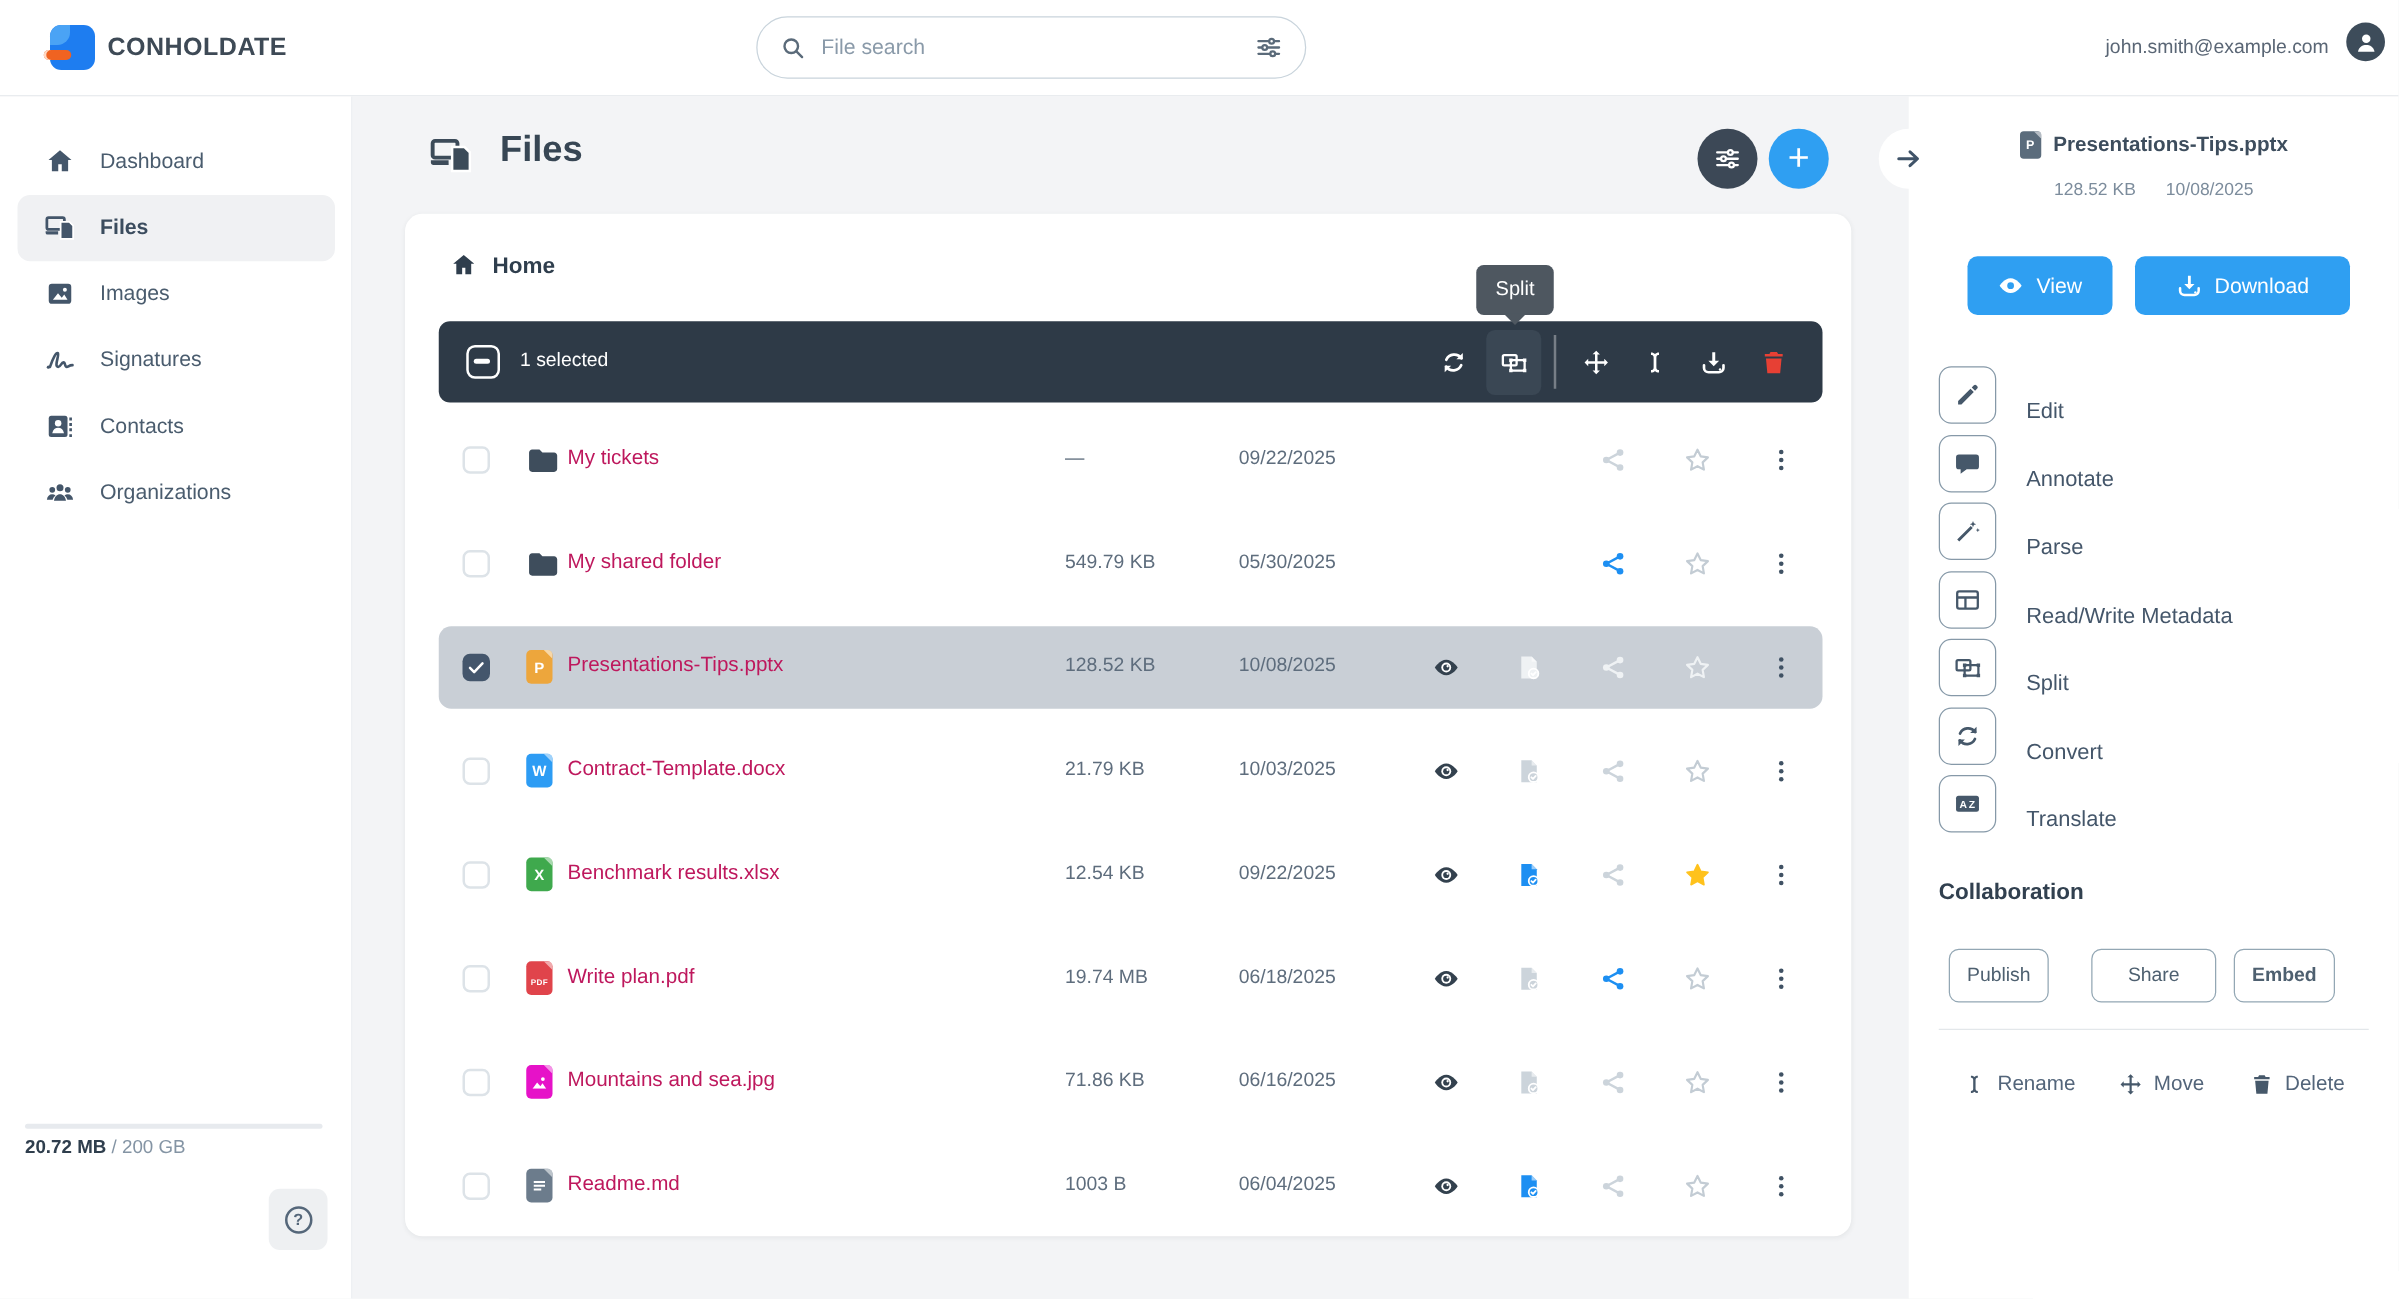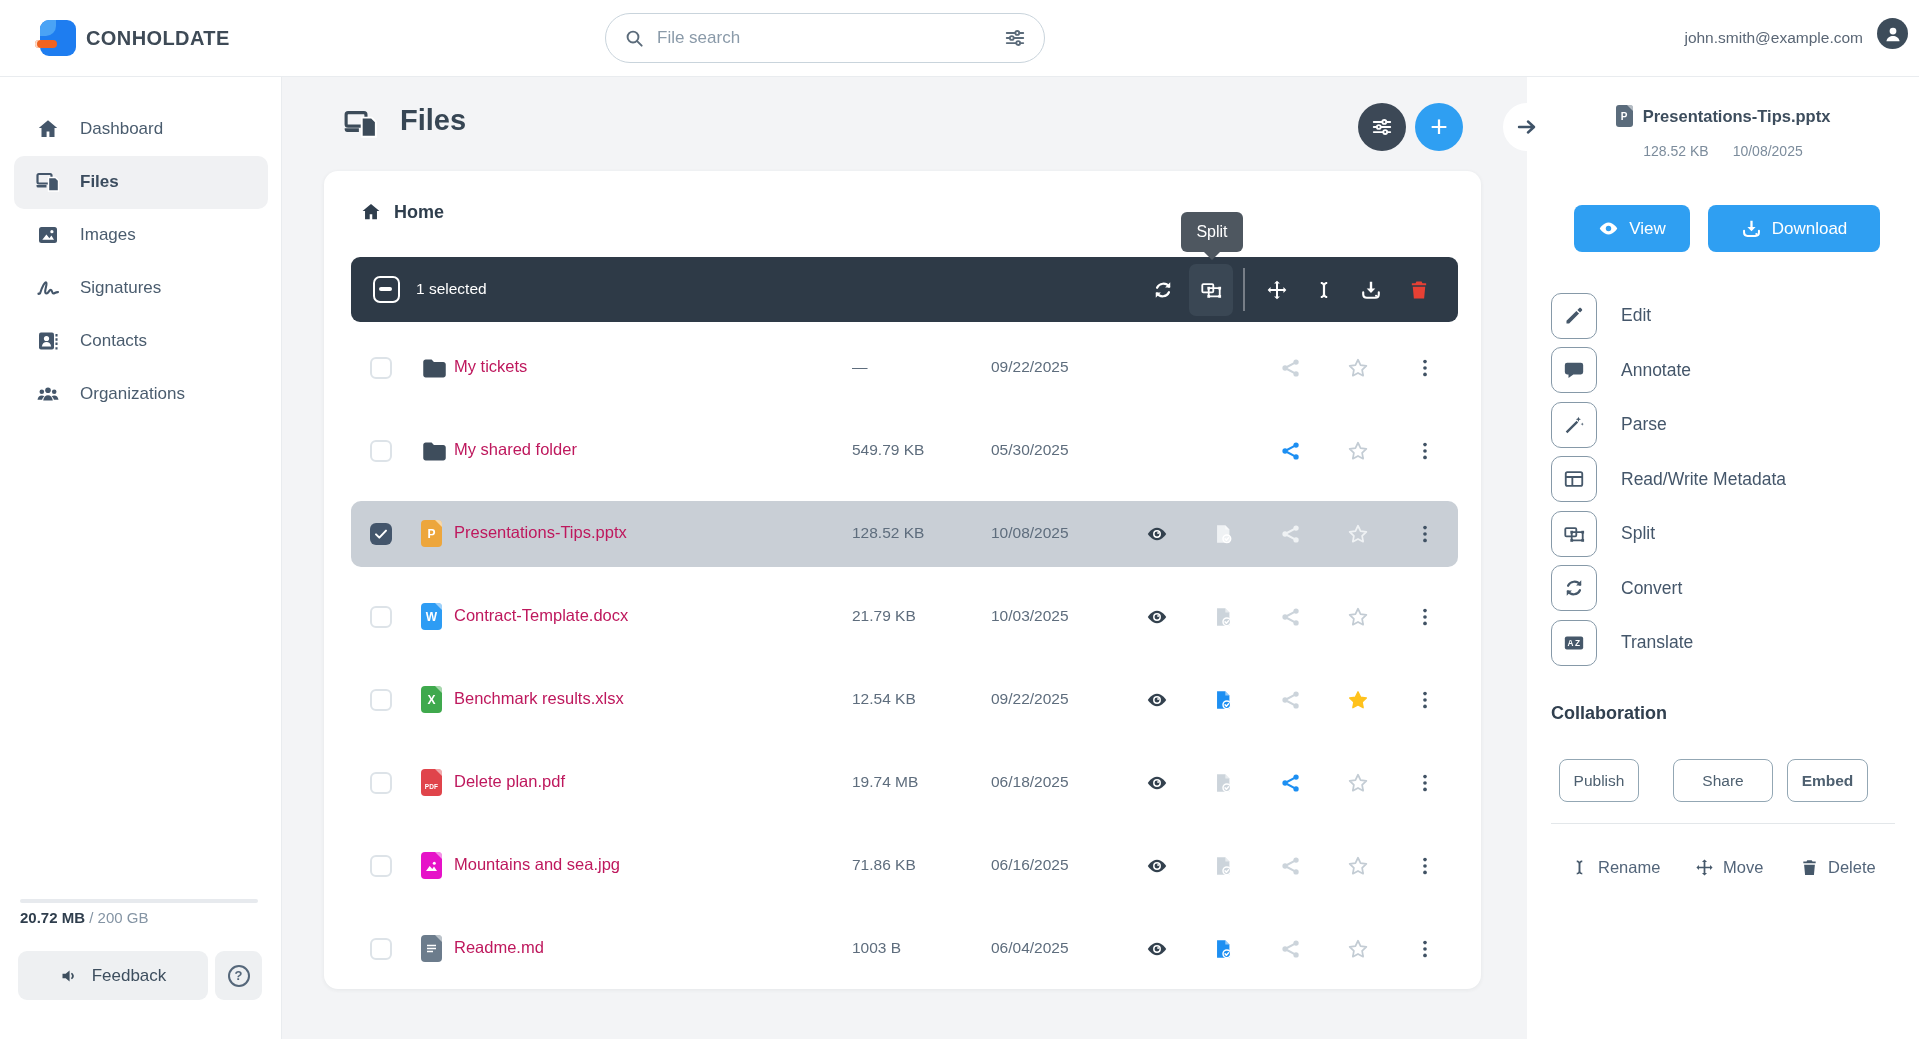--- a/index.html
+++ b/index.html
@@ -100,21 +100,21 @@
   .collapse-btn{position:absolute;left:1503px;top:103px;width:48px;height:48px;border-radius:50%;background:#fff;border:none;color:#3f5368;display:flex;align-items:center;justify-content:center;cursor:pointer;z-index:7;font-size:24px;}
   .ptitle-row{position:absolute;left:0;top:28px;width:392px;display:flex;align-items:center;justify-content:center;gap:10px;}
   .ptitle{font-size:16.5px;font-weight:700;color:#3d4d5d;}
   .pchip{width:17px;height:22px;border-radius:3px;background:#5b6c7c;color:#fff;font-size:10px;font-weight:700;display:flex;align-items:center;justify-content:center;position:relative;}
   .pchip:after{content:"";position:absolute;right:0;top:0;border-top:6px solid rgba(255,255,255,.55);border-left:6px solid transparent;border-radius:0 3px 0 0;}
   .pmeta{position:absolute;left:0;top:66px;width:392px;text-align:center;font-size:14px;color:var(--meta);}
   .pmeta span{margin:0 12px;}
   .pbtn{position:absolute;top:128px;height:47px;border:none;border-radius:8px;background:var(--accent);color:#fff;font-size:17px;display:flex;align-items:center;justify-content:center;gap:10px;cursor:pointer;}
   .pbtn.view{left:47px;width:116px;}
   .pbtn.download{left:181px;width:172px;}
-  .pa-item{position:absolute;left:24px;width:344px;height:47px;display:flex;align-items:center;cursor:pointer;}
+  .pa-item{position:absolute;left:24px;width:344px;height:47px;display:flex;align-items:flex-end;cursor:pointer;}
   .pa-ic{width:46px;height:46px;border:1.6px solid #8699a8;border-radius:10px;display:flex;align-items:center;justify-content:center;color:#46586a;flex:none;}
   .pa-label{margin-left:24px;font-size:17.5px;color:#44566a;}
   .collab-title{position:absolute;left:24px;top:626px;font-size:18px;font-weight:700;color:#31404f;}
   .collab-btn{position:absolute;top:682px;height:43px;border:1.5px solid var(--btn-outline);background:#fff;border-radius:8px;font-size:15.5px;color:#4e6070;cursor:pointer;}
   .pdivider{position:absolute;left:24px;top:746px;width:344px;height:1px;background:#e3e7ea;}
   .pfoot{position:absolute;left:0;top:768px;width:392px;height:44px;}
   .pfoot-item{position:absolute;top:0;height:44px;display:flex;align-items:center;gap:9px;font-size:16.5px;color:#53657a;cursor:pointer;}
   .pfoot-item .pfic{color:#46586a;display:flex;}
 </style>
 </head>
@@ -216,29 +216,20 @@
               <path fill="currentColor" d="M1.5 17.8c.4-2.9 2-4.4 4.3-4.4 1 0 1.9.3 2.6.9-1.2 1-2 2.2-2.3 3.5zM22.5 17.8c-.4-2.9-2-4.4-4.3-4.4-1 0-1.9.3-2.6.9 1.2 1 2 2.2 2.3 3.5zM7.2 18.5c.5-3.4 2.4-5.2 4.8-5.2s4.3 1.8 4.8 5.2z"></path>
             </svg>
           </span>
           <span class="nlabel">Organizations</span>
         </div>
       </div>
     <div class="store-bar"></div>
     <div class="store-text">
       <b>20.72 MB</b><span> / </span><span>200 GB</span>
     </div>
-    <button class="feedback-btn">
-      <span>
-          <svg width="20" height="20" viewBox="0 0 24 24">
-            <path fill="currentColor" d="M3 9.3v5.4h3.8l4.7 3.8V5.5L6.8 9.3z"></path>
-            <path d="M14.3 9.3a3.9 3.9 0 0 1 0 5.4" fill="none" stroke="currentColor" stroke-width="2" stroke-linecap="round"></path>
-          </svg>
-        </span>
-      <span>Feedback</span>
-    </button>
     <button class="help-btn">
       <span class="help-q">?</span>
     </button>
   </div>
 
   <div class="main">
     <span class="page-head-ic">
         <svg width="34" height="34" viewBox="0 0 24 24">
           <rect x="1.5" y="4" width="14" height="9.5" rx="1.4" fill="none" stroke="currentColor" stroke-width="2.2"></rect>
           <path fill="currentColor" d="M0.5 15h10v2.6H2a1.5 1.5 0 0 1-1.5-1.5z"></path>
@@ -534,21 +525,21 @@
               </svg>
             </span>
           </div>
           <div class="row" style="top: 579px;">
             <span class="cb"></span>
             <span class="ftypeico">
               <span class="chip" style="background: rgb(224, 68, 75);">
                 <span class="pdftxt">PDF</span>
               </span>
             </span>
-            <span class="rname">Delete plan.pdf</span>
+            <span class="rname">Write plan.pdf</span>
             <span class="rsize">19.74 MB</span>
             <span class="rdate">06/18/2025</span>
             <span class="ricon c-dark" style="left: 793px;">
               <svg width="22" height="22" viewBox="0 0 24 24">
                 <path fill="currentColor" d="M12 5.2C6.2 5.2 2 12 2 12s4.2 6.8 10 6.8S22 12 22 12 17.8 5.2 12 5.2z"></path>
                 <circle cx="12" cy="12" r="4.3" fill="#fff"></circle>
                 <circle cx="12" cy="12" r="2.7" fill="currentColor"></circle>
                 <circle cx="13.2" cy="10.9" r="1" fill="#fff"></circle>
               </svg>
             </span>

